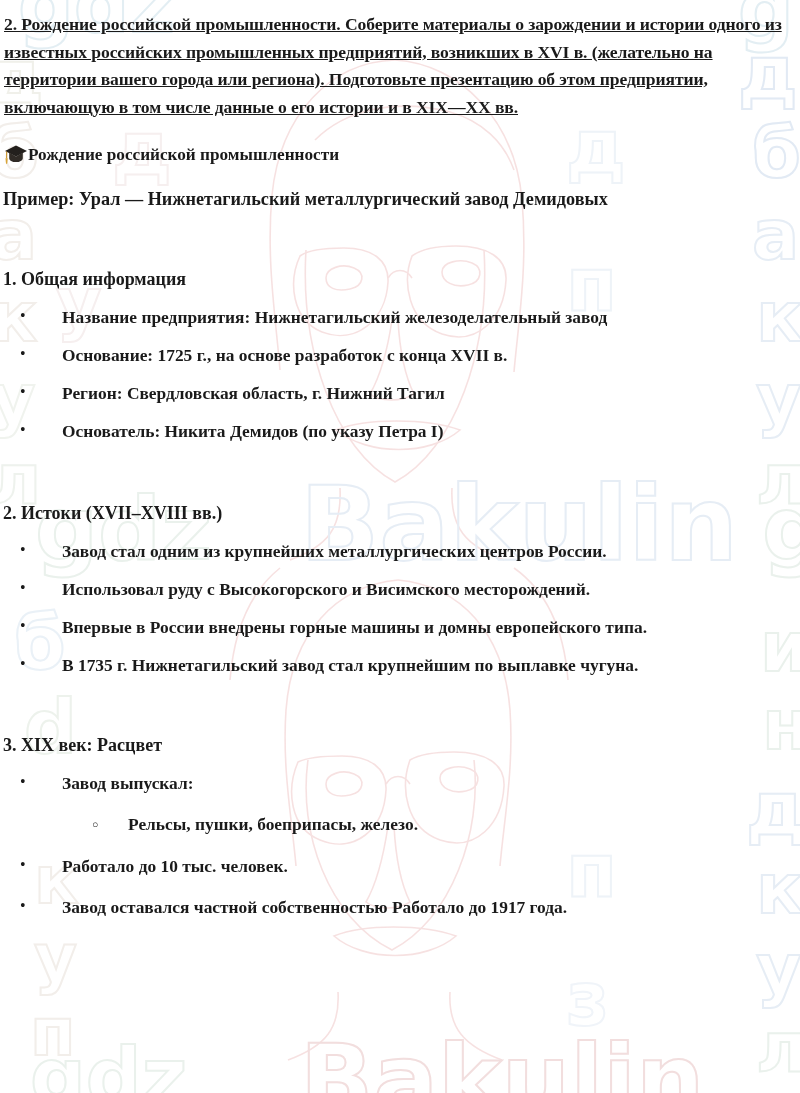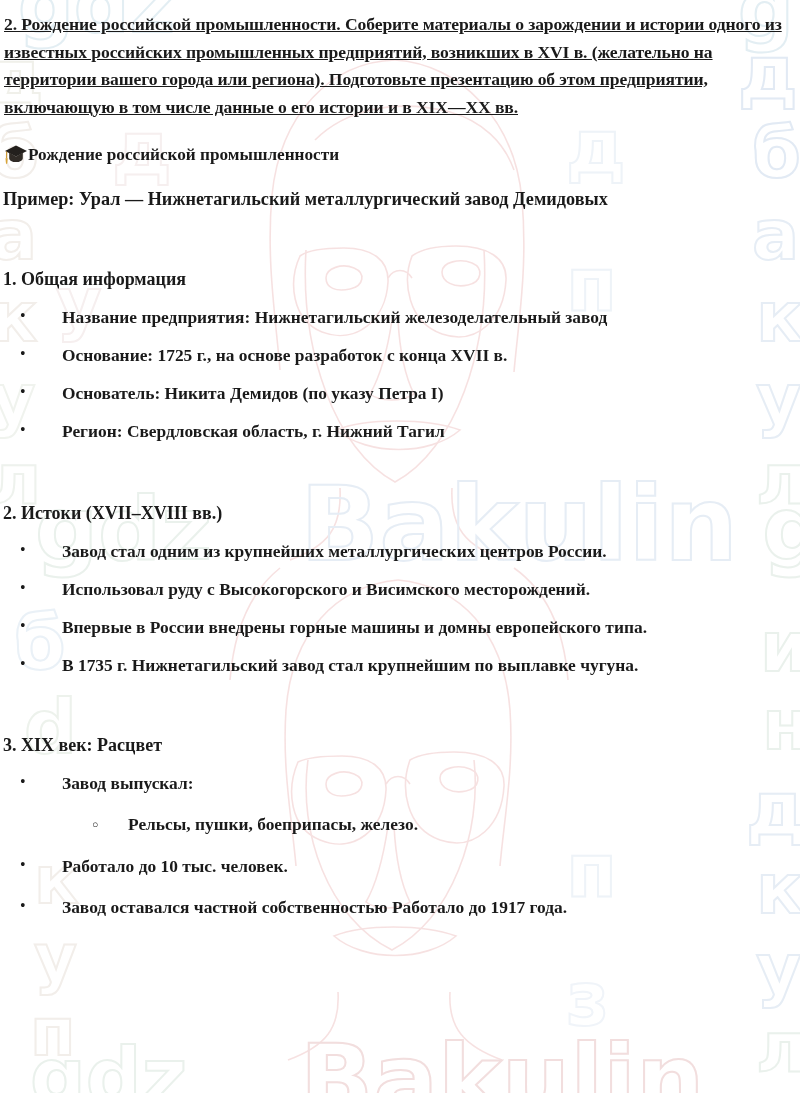--- a/index.html
+++ b/index.html
@@ -261,26 +261,26 @@
   <h3 class="section-head sec1-head">1. Общая информация</h3>
   <ul class="lvl1">
     <li class="bullet">
       <b>Название предприятия:</b>
       <span class="nb">Нижнетагильский железоделательный завод</span>
     </li>
     <li class="bullet">
       <b>Основание: 1725 г.</b><span class="nb">, на основе разработок с конца XVII в.</span>
     </li>
     <li class="bullet">
+      <b>Регион:</b>
+      <span class="nb">Свердловская область, г. Нижний Тагил</span>
+    </li>
+    <li class="bullet">
       <b>Основатель:</b>
       <span class="nb">Никита Демидов (по указу Петра I)</span>
-    </li>
-    <li class="bullet">
-      <b>Регион:</b>
-      <span class="nb">Свердловская область, г. Нижний Тагил</span>
     </li>
   </ul>
 
   <h3 class="section-head sec2-head">2. Истоки (XVII–XVIII вв.)</h3>
   <ul class="lvl1">
     <li class="bullet">
       <span class="nb">Завод стал </span><b>одним из крупнейших металлургических центров России</b><span class="nb">.</span>
     </li>
     <li class="bullet">
       <span class="nb">Использовал </span><b>руду с Высокогорского и Висимского месторождений</b><span class="nb">.</span>

